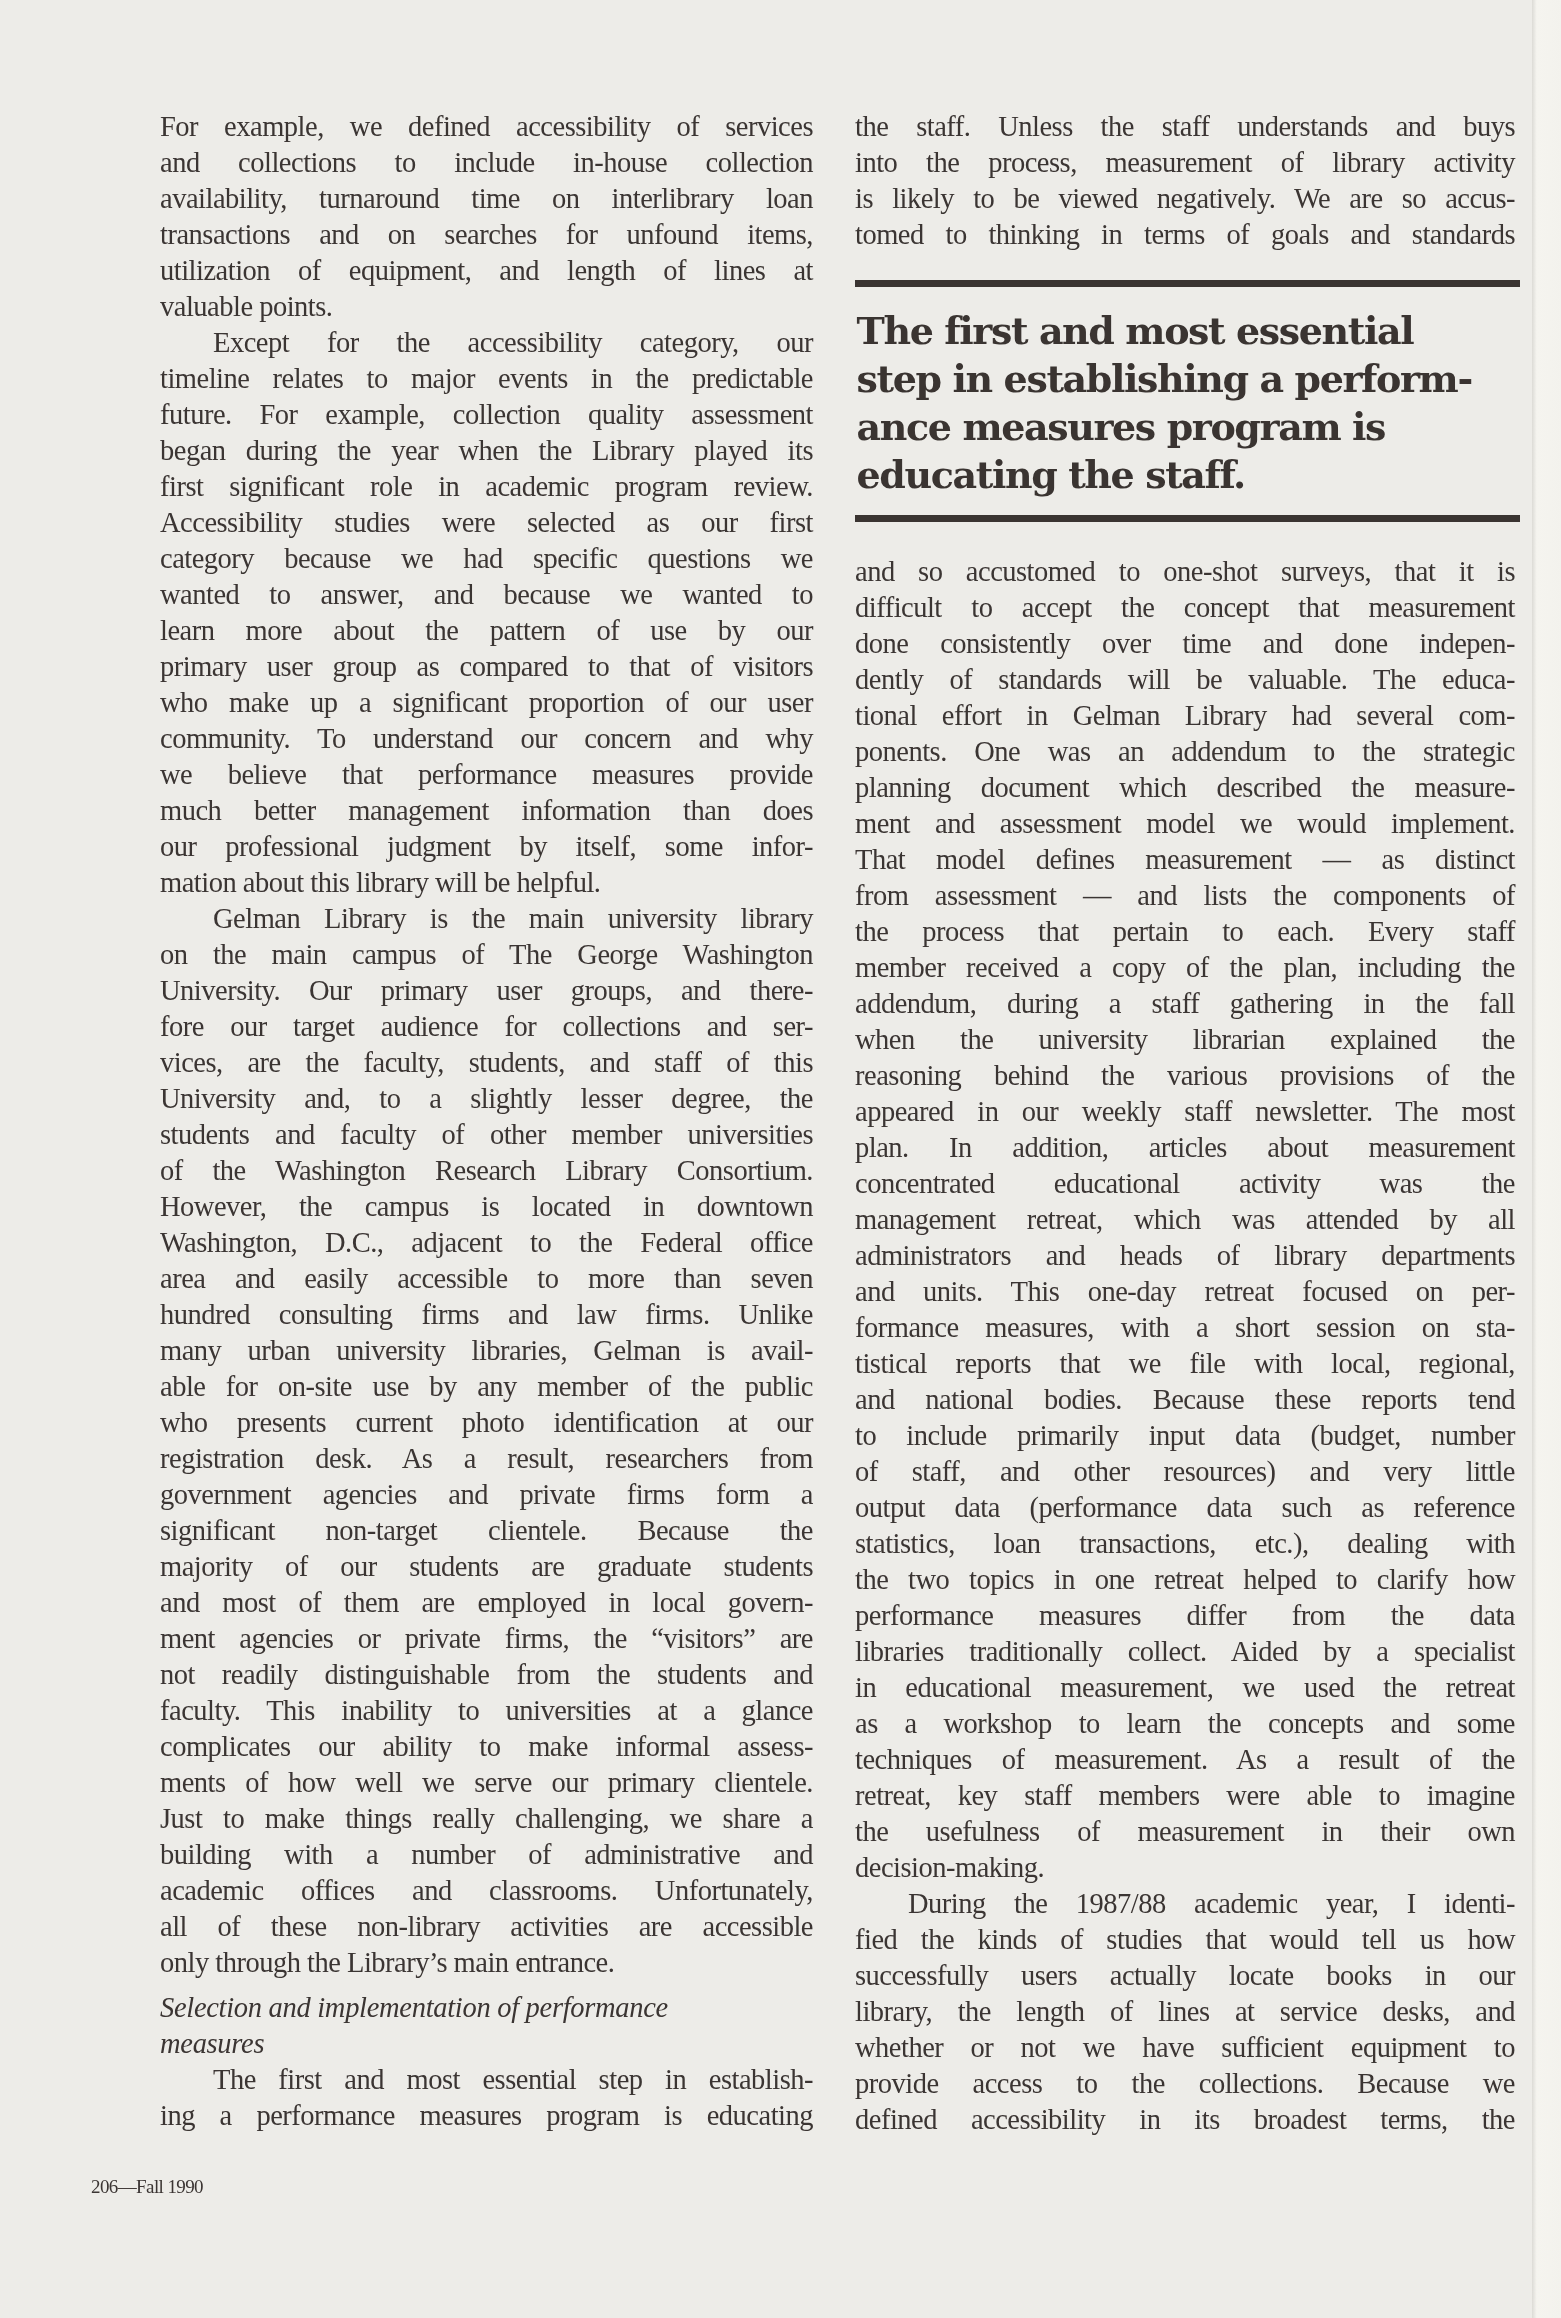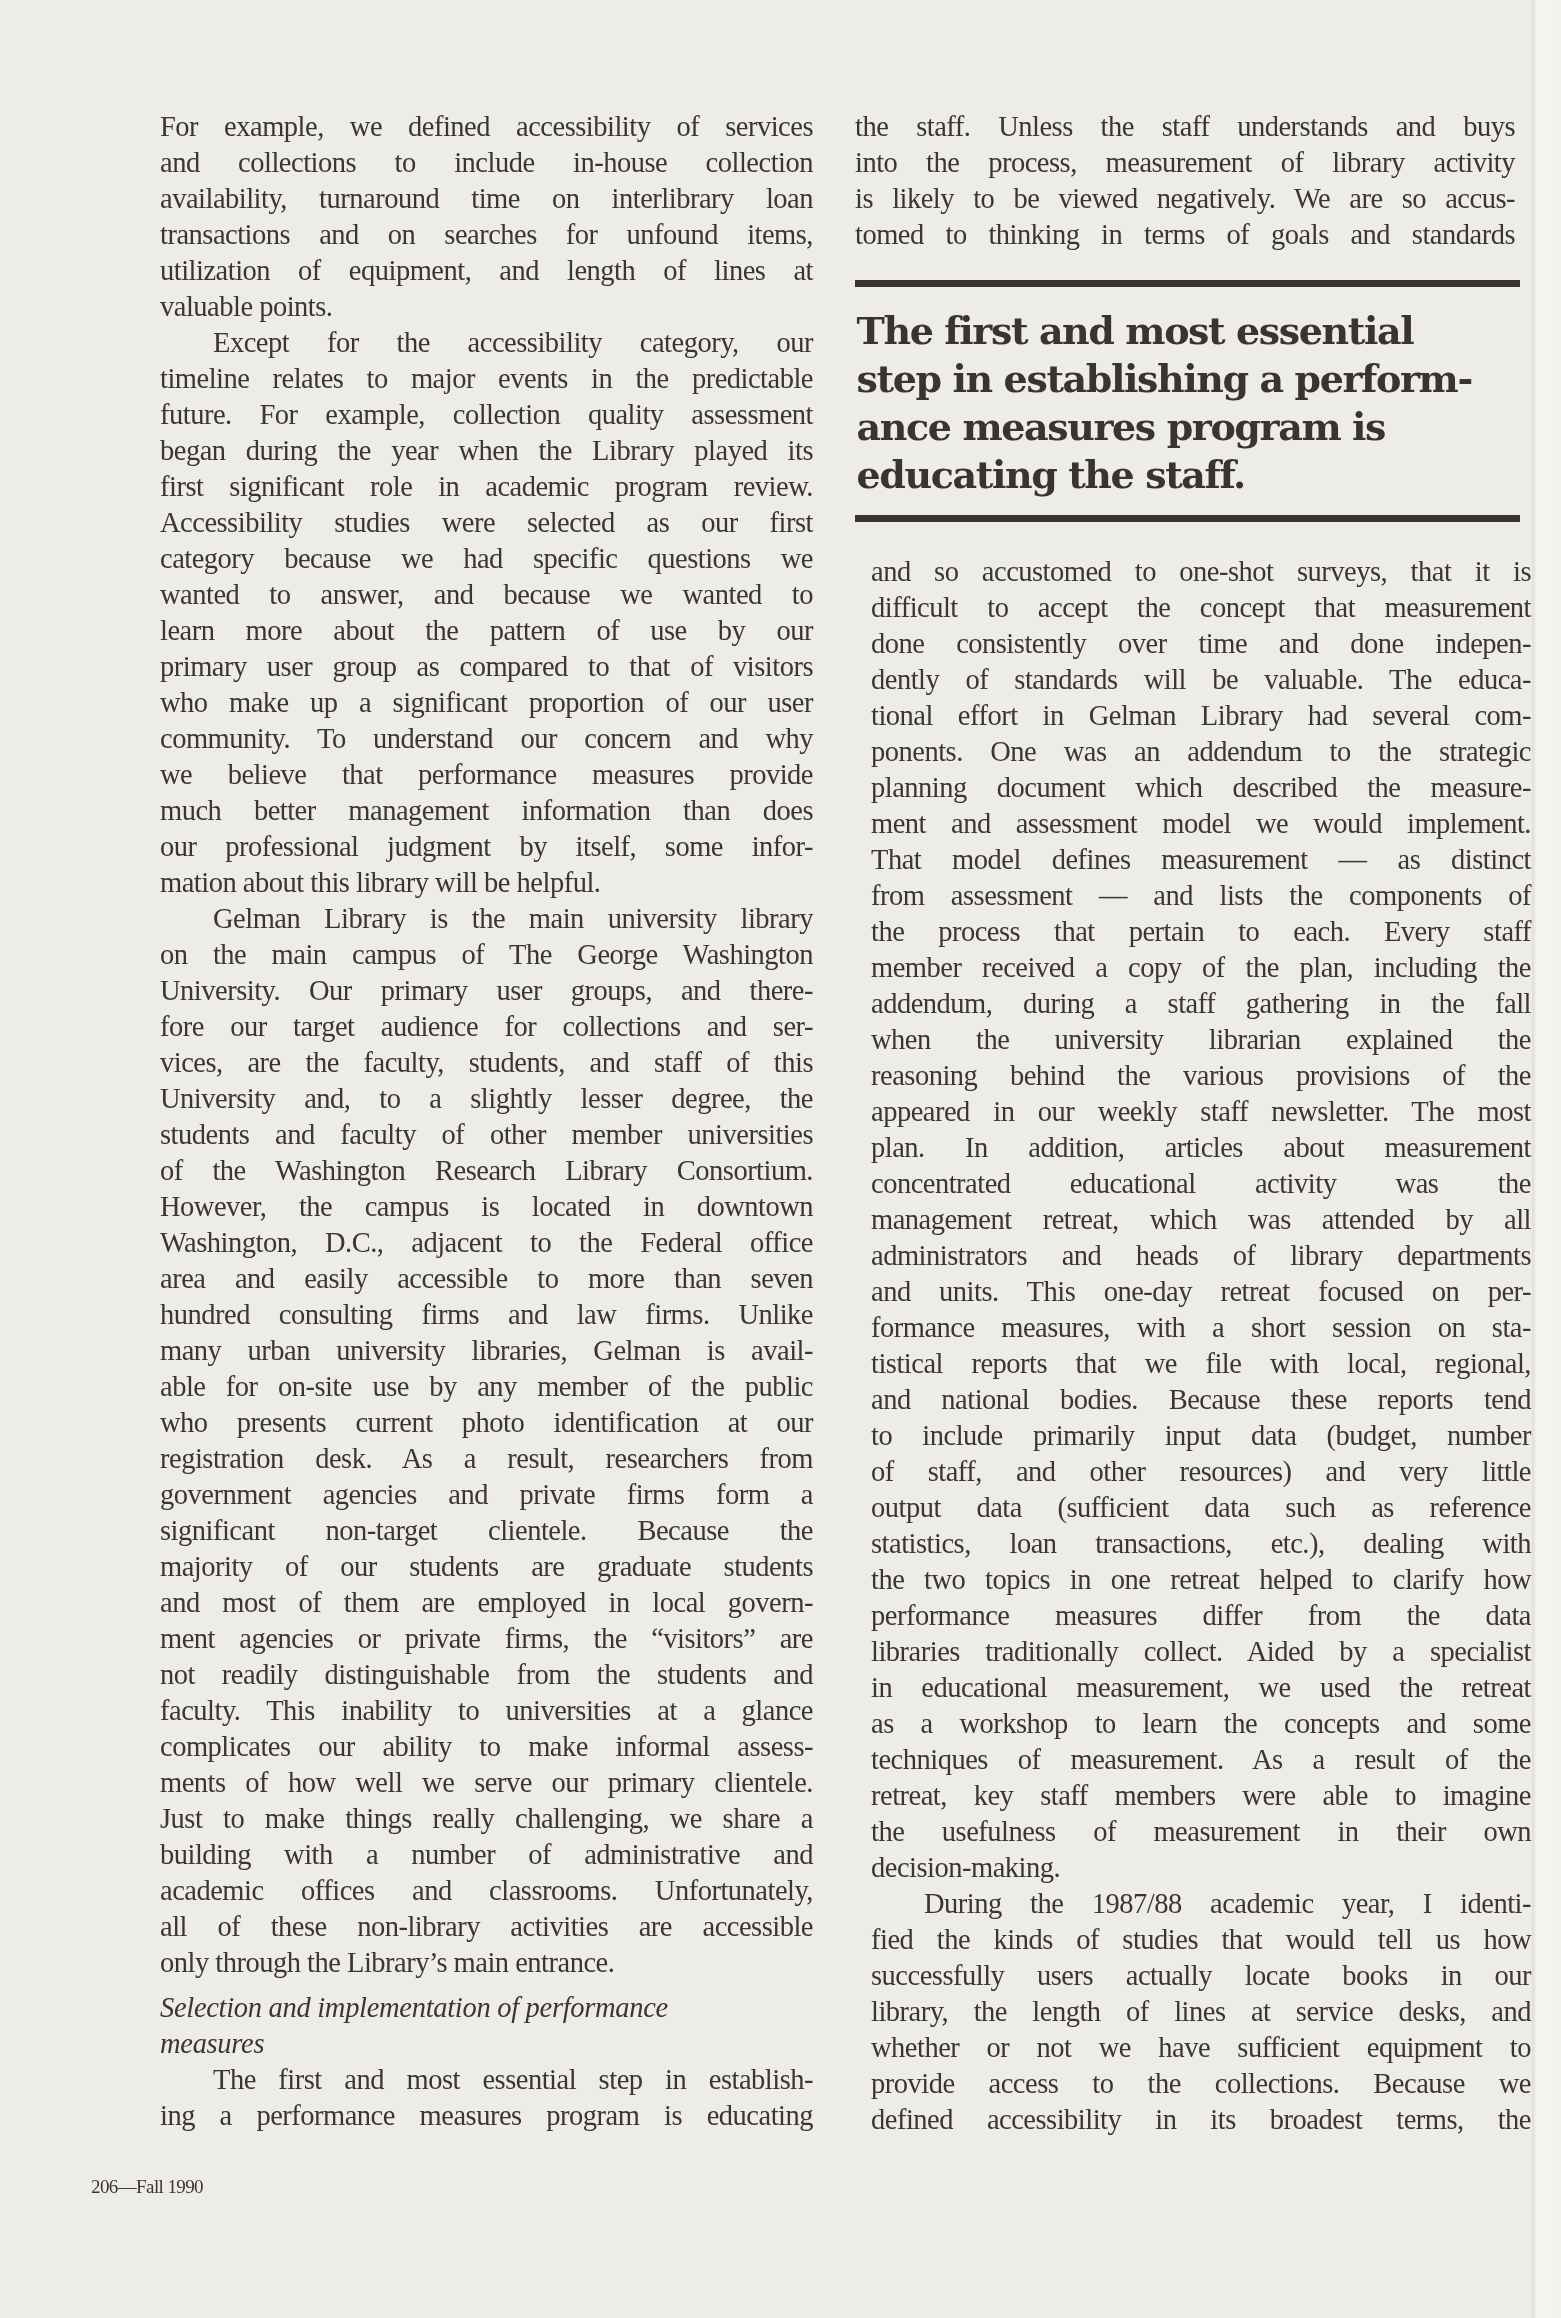--- a/index.html
+++ b/index.html
@@ -47,21 +47,21 @@
   .pq-text {
     padding: 20px 0 15.6px 1.6px;
     font-family: "DejaVu Serif", "Liberation Serif", serif;
     font-weight: bold;
     font-size: 38px;
     line-height: 48px;
     letter-spacing: -1.4px;
     color: #3a3431;
   }
   .pq-line { display: block; white-space: nowrap; height: 48px; }
-  .col-right-cont { left: 855px; top: 554px; width: 660px; margin-left: 16px; }
+  .col-right-cont { left: 855px; top: 554px; width: 660px; }
   .footer {
     position: absolute; left: 91px; top: 2176px;
     font-size: 19px; letter-spacing: -0.6px; color: #3b3533;
   }
 </style>
 </head>
 <body>
 
 <div class="page"></div>
 <div class="page-edge"></div>
@@ -164,21 +164,21 @@
     <span class="line">plan. In addition, articles about measurement</span>
     <span class="line">concentrated educational activity was the</span>
     <span class="line">management retreat, which was attended by all</span>
     <span class="line">administrators and heads of library departments</span>
     <span class="line">and units. This one-day retreat focused on per-</span>
     <span class="line">formance measures, with a short session on sta-</span>
     <span class="line">tistical reports that we file with local, regional,</span>
     <span class="line">and national bodies. Because these reports tend</span>
     <span class="line">to include primarily input data (budget, number</span>
     <span class="line">of staff, and other resources) and very little</span>
-    <span class="line">output data (sufficient data such as reference</span>
+    <span class="line">output data (performance data such as reference</span>
     <span class="line">statistics, loan transactions, etc.), dealing with</span>
     <span class="line">the two topics in one retreat helped to clarify how</span>
     <span class="line">performance measures differ from the data</span>
     <span class="line">libraries traditionally collect. Aided by a specialist</span>
     <span class="line">in educational measurement, we used the retreat</span>
     <span class="line">as a workshop to learn the concepts and some</span>
     <span class="line">techniques of measurement. As a result of the</span>
     <span class="line">retreat, key staff members were able to imagine</span>
     <span class="line">the usefulness of measurement in their own</span>
     <span class="line last">decision-making.</span>

